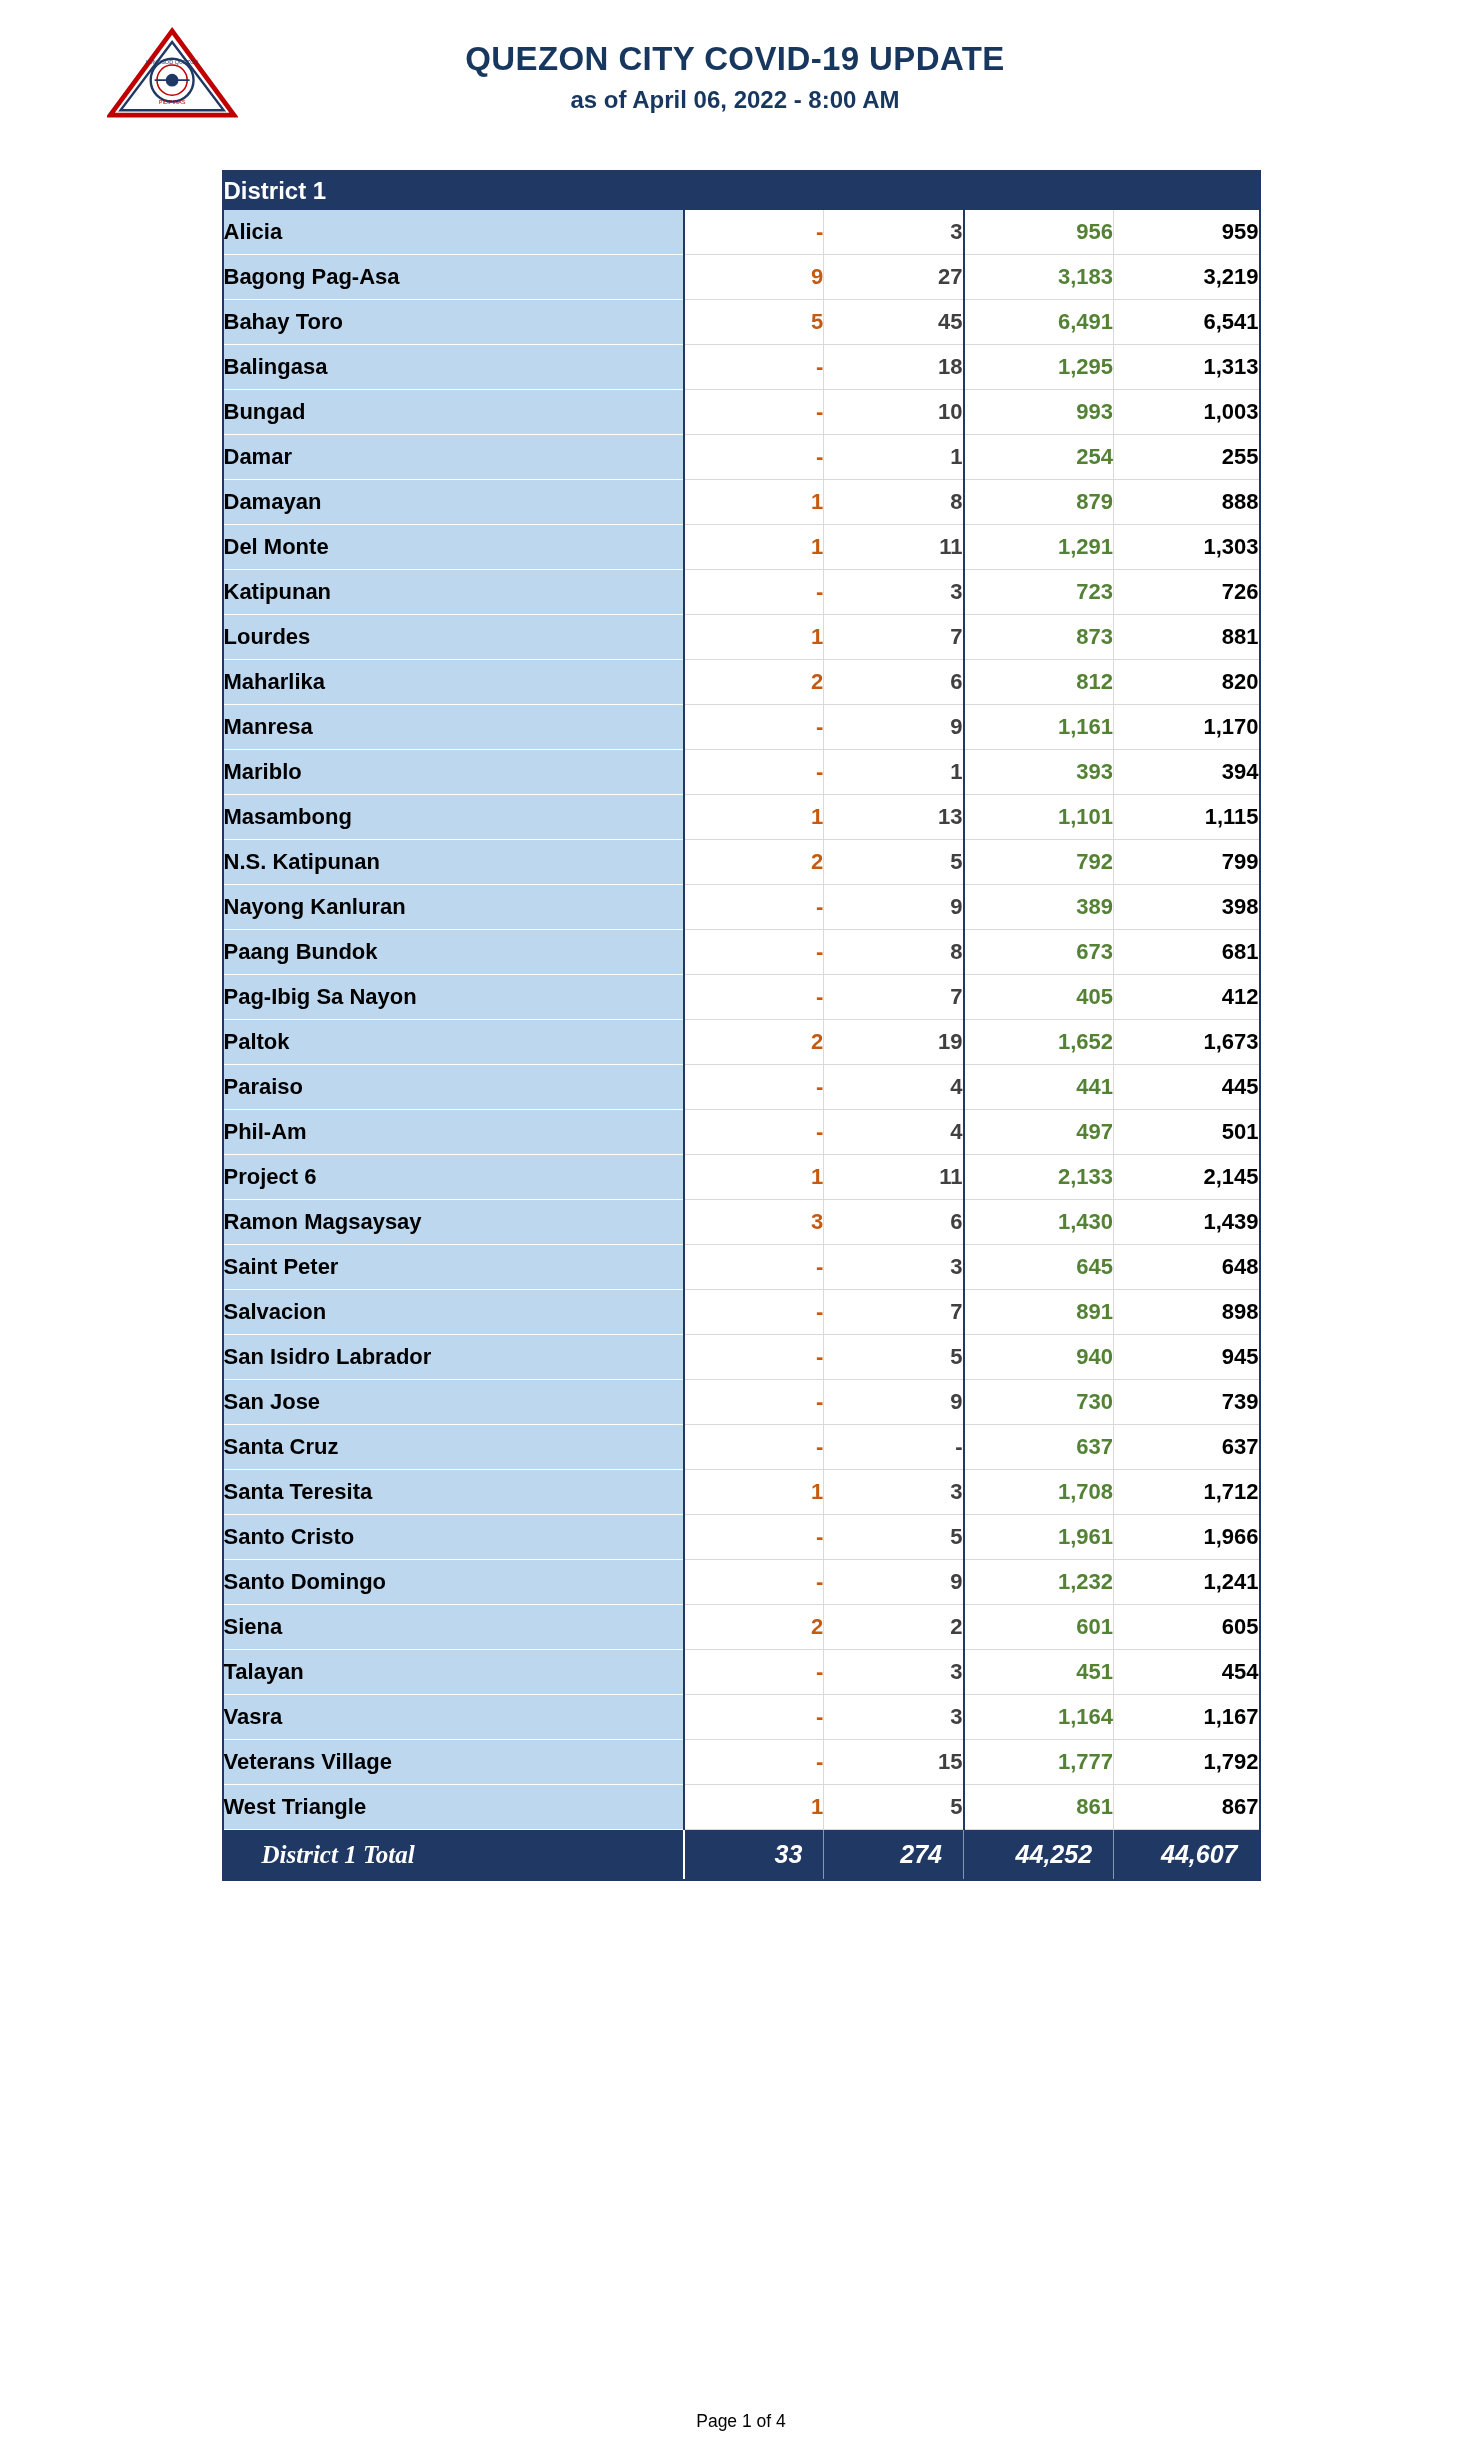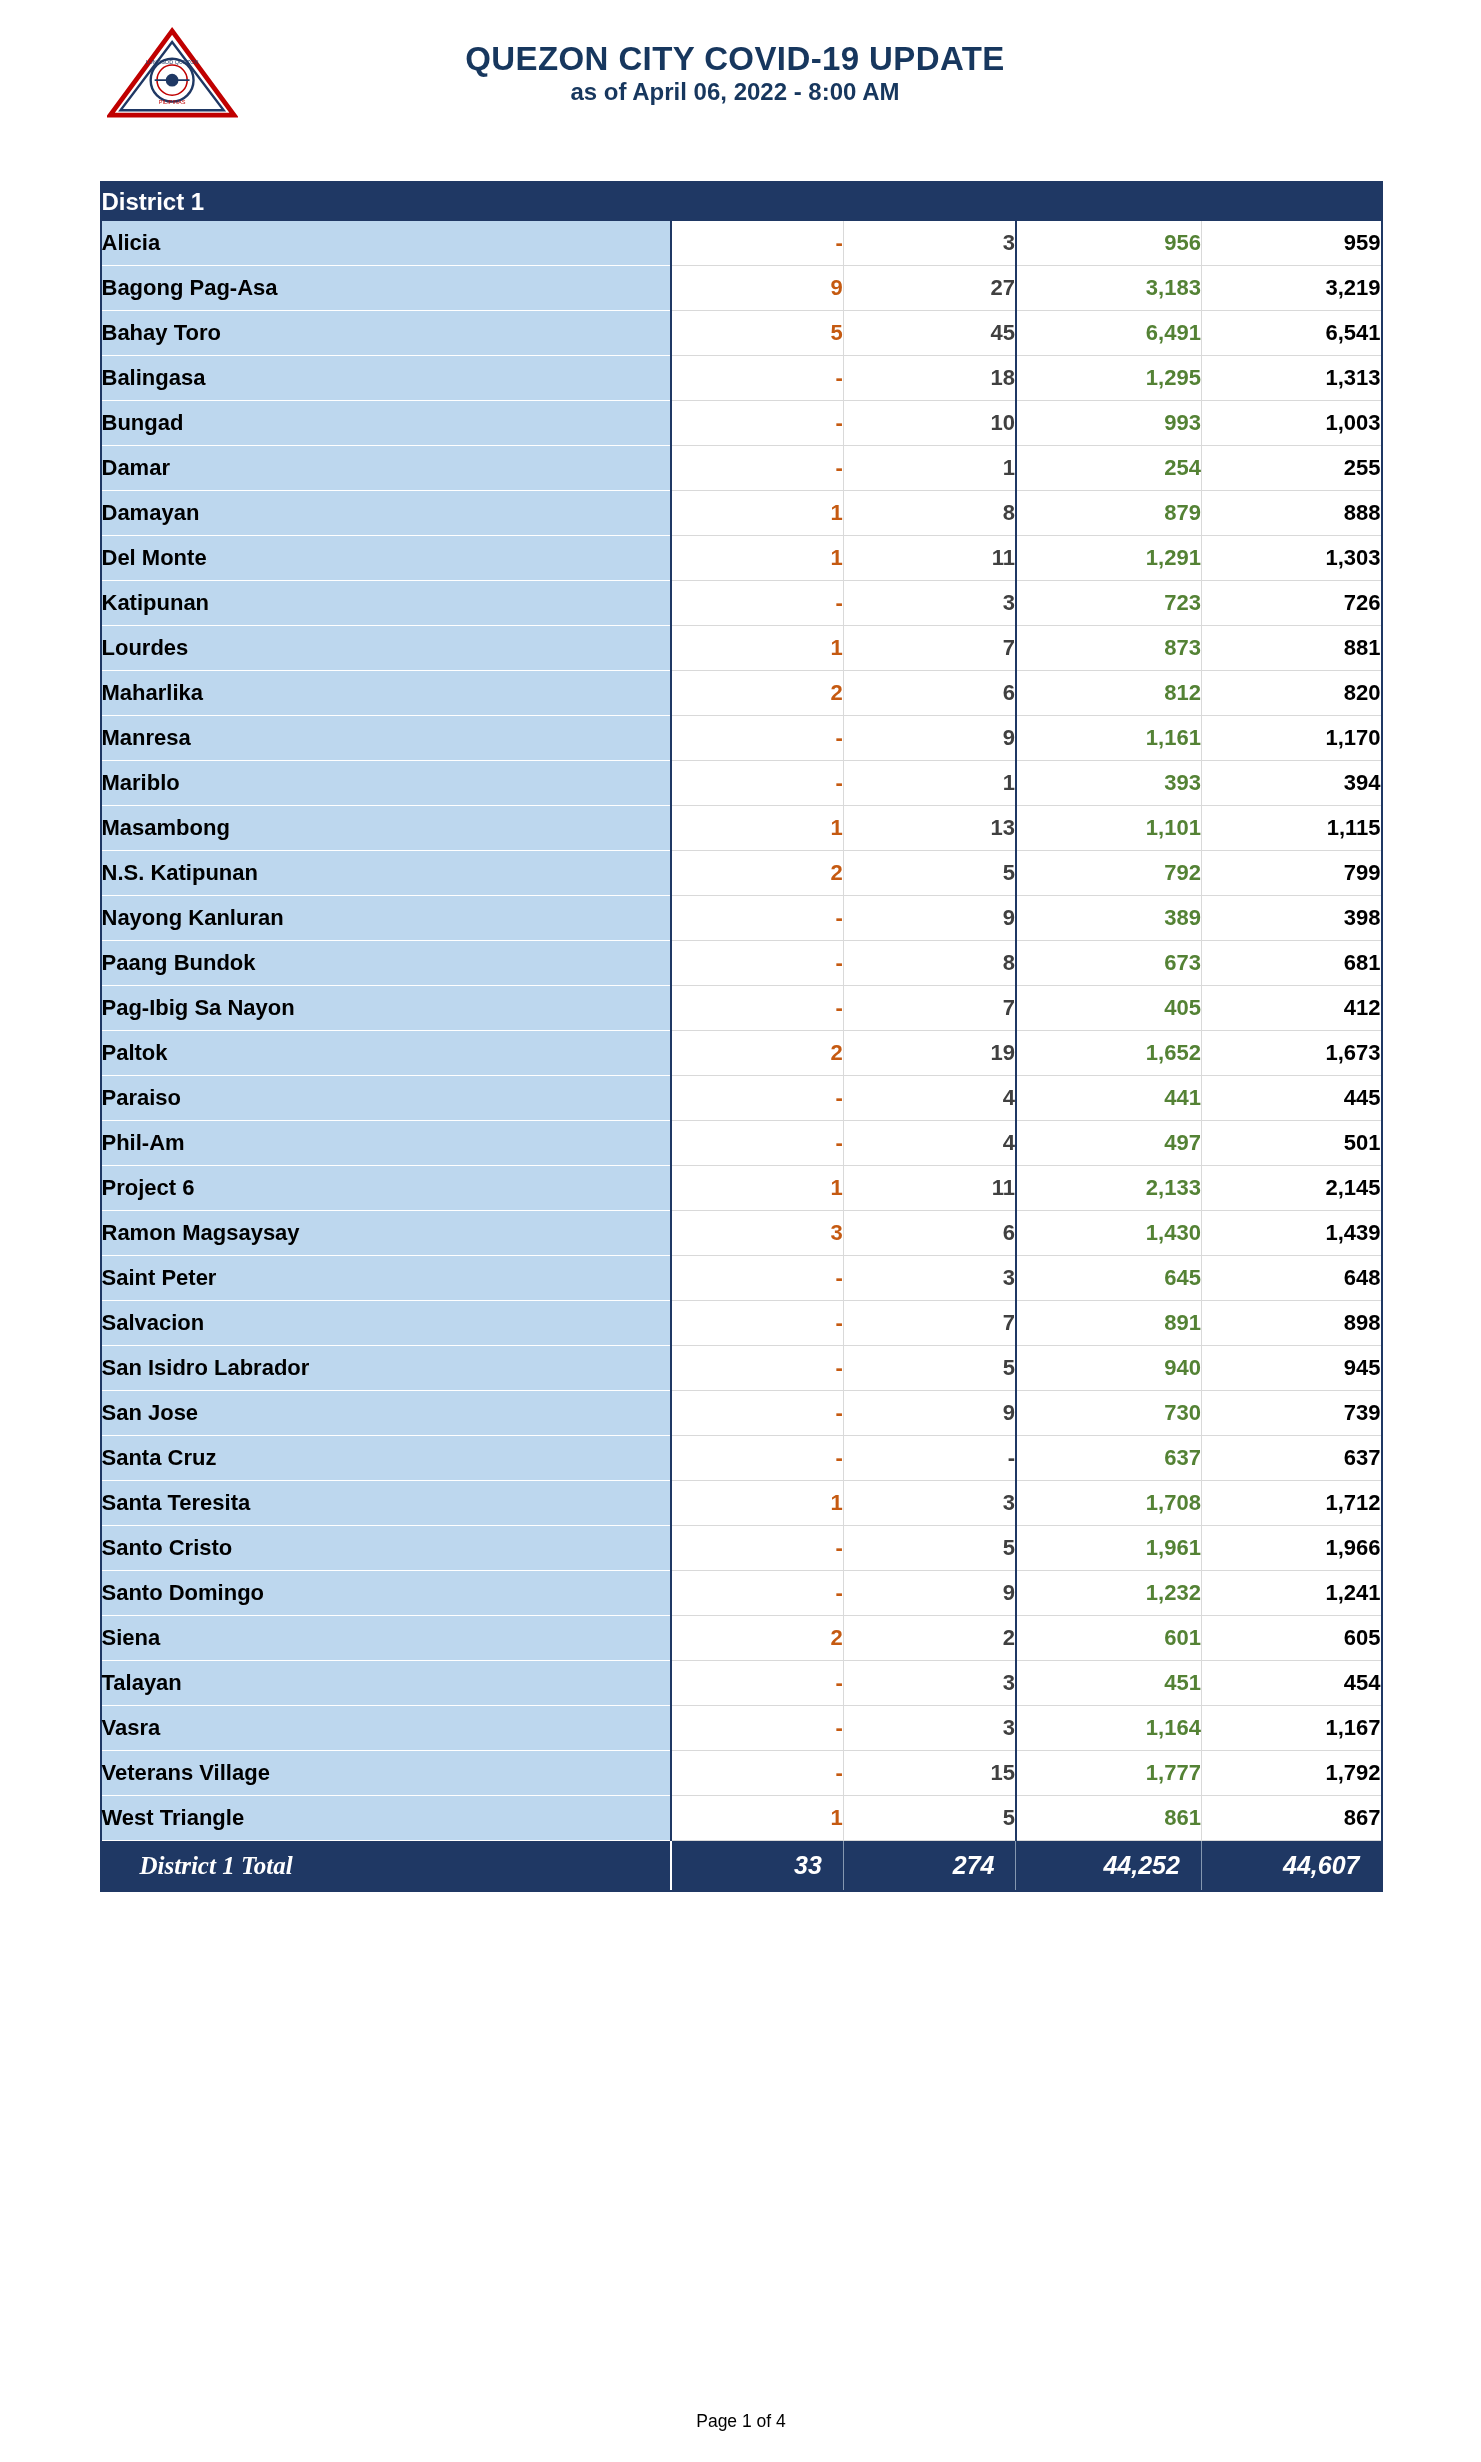--- a/index.html
+++ b/index.html
@@ -44,26 +44,27 @@
     font-size: 33px;
     font-weight: bold;
     color: #17375e;
     letter-spacing: 0.4px;
     font-family: "Liberation Sans", sans-serif;
   }
   .title-sub {
     font-size: 24px;
     font-weight: bold;
     color: #17375e;
+    margin-top: 8px;
     font-family: "Liberation Sans", sans-serif;
   }
   
   .table-wrap {
-    margin: 32px auto 0 auto;
-    width: 1283px;
+    margin: 21px auto 0 auto;
+    width: 1039px;
     border: 2.4px solid #1f3864;
     box-sizing: border-box;
     background: #c4b5fd;
   }
   table.covid {
     border-collapse: collapse;
     width: 100%;
     table-layout: fixed;
   }
   table.covid td, table.covid th {

